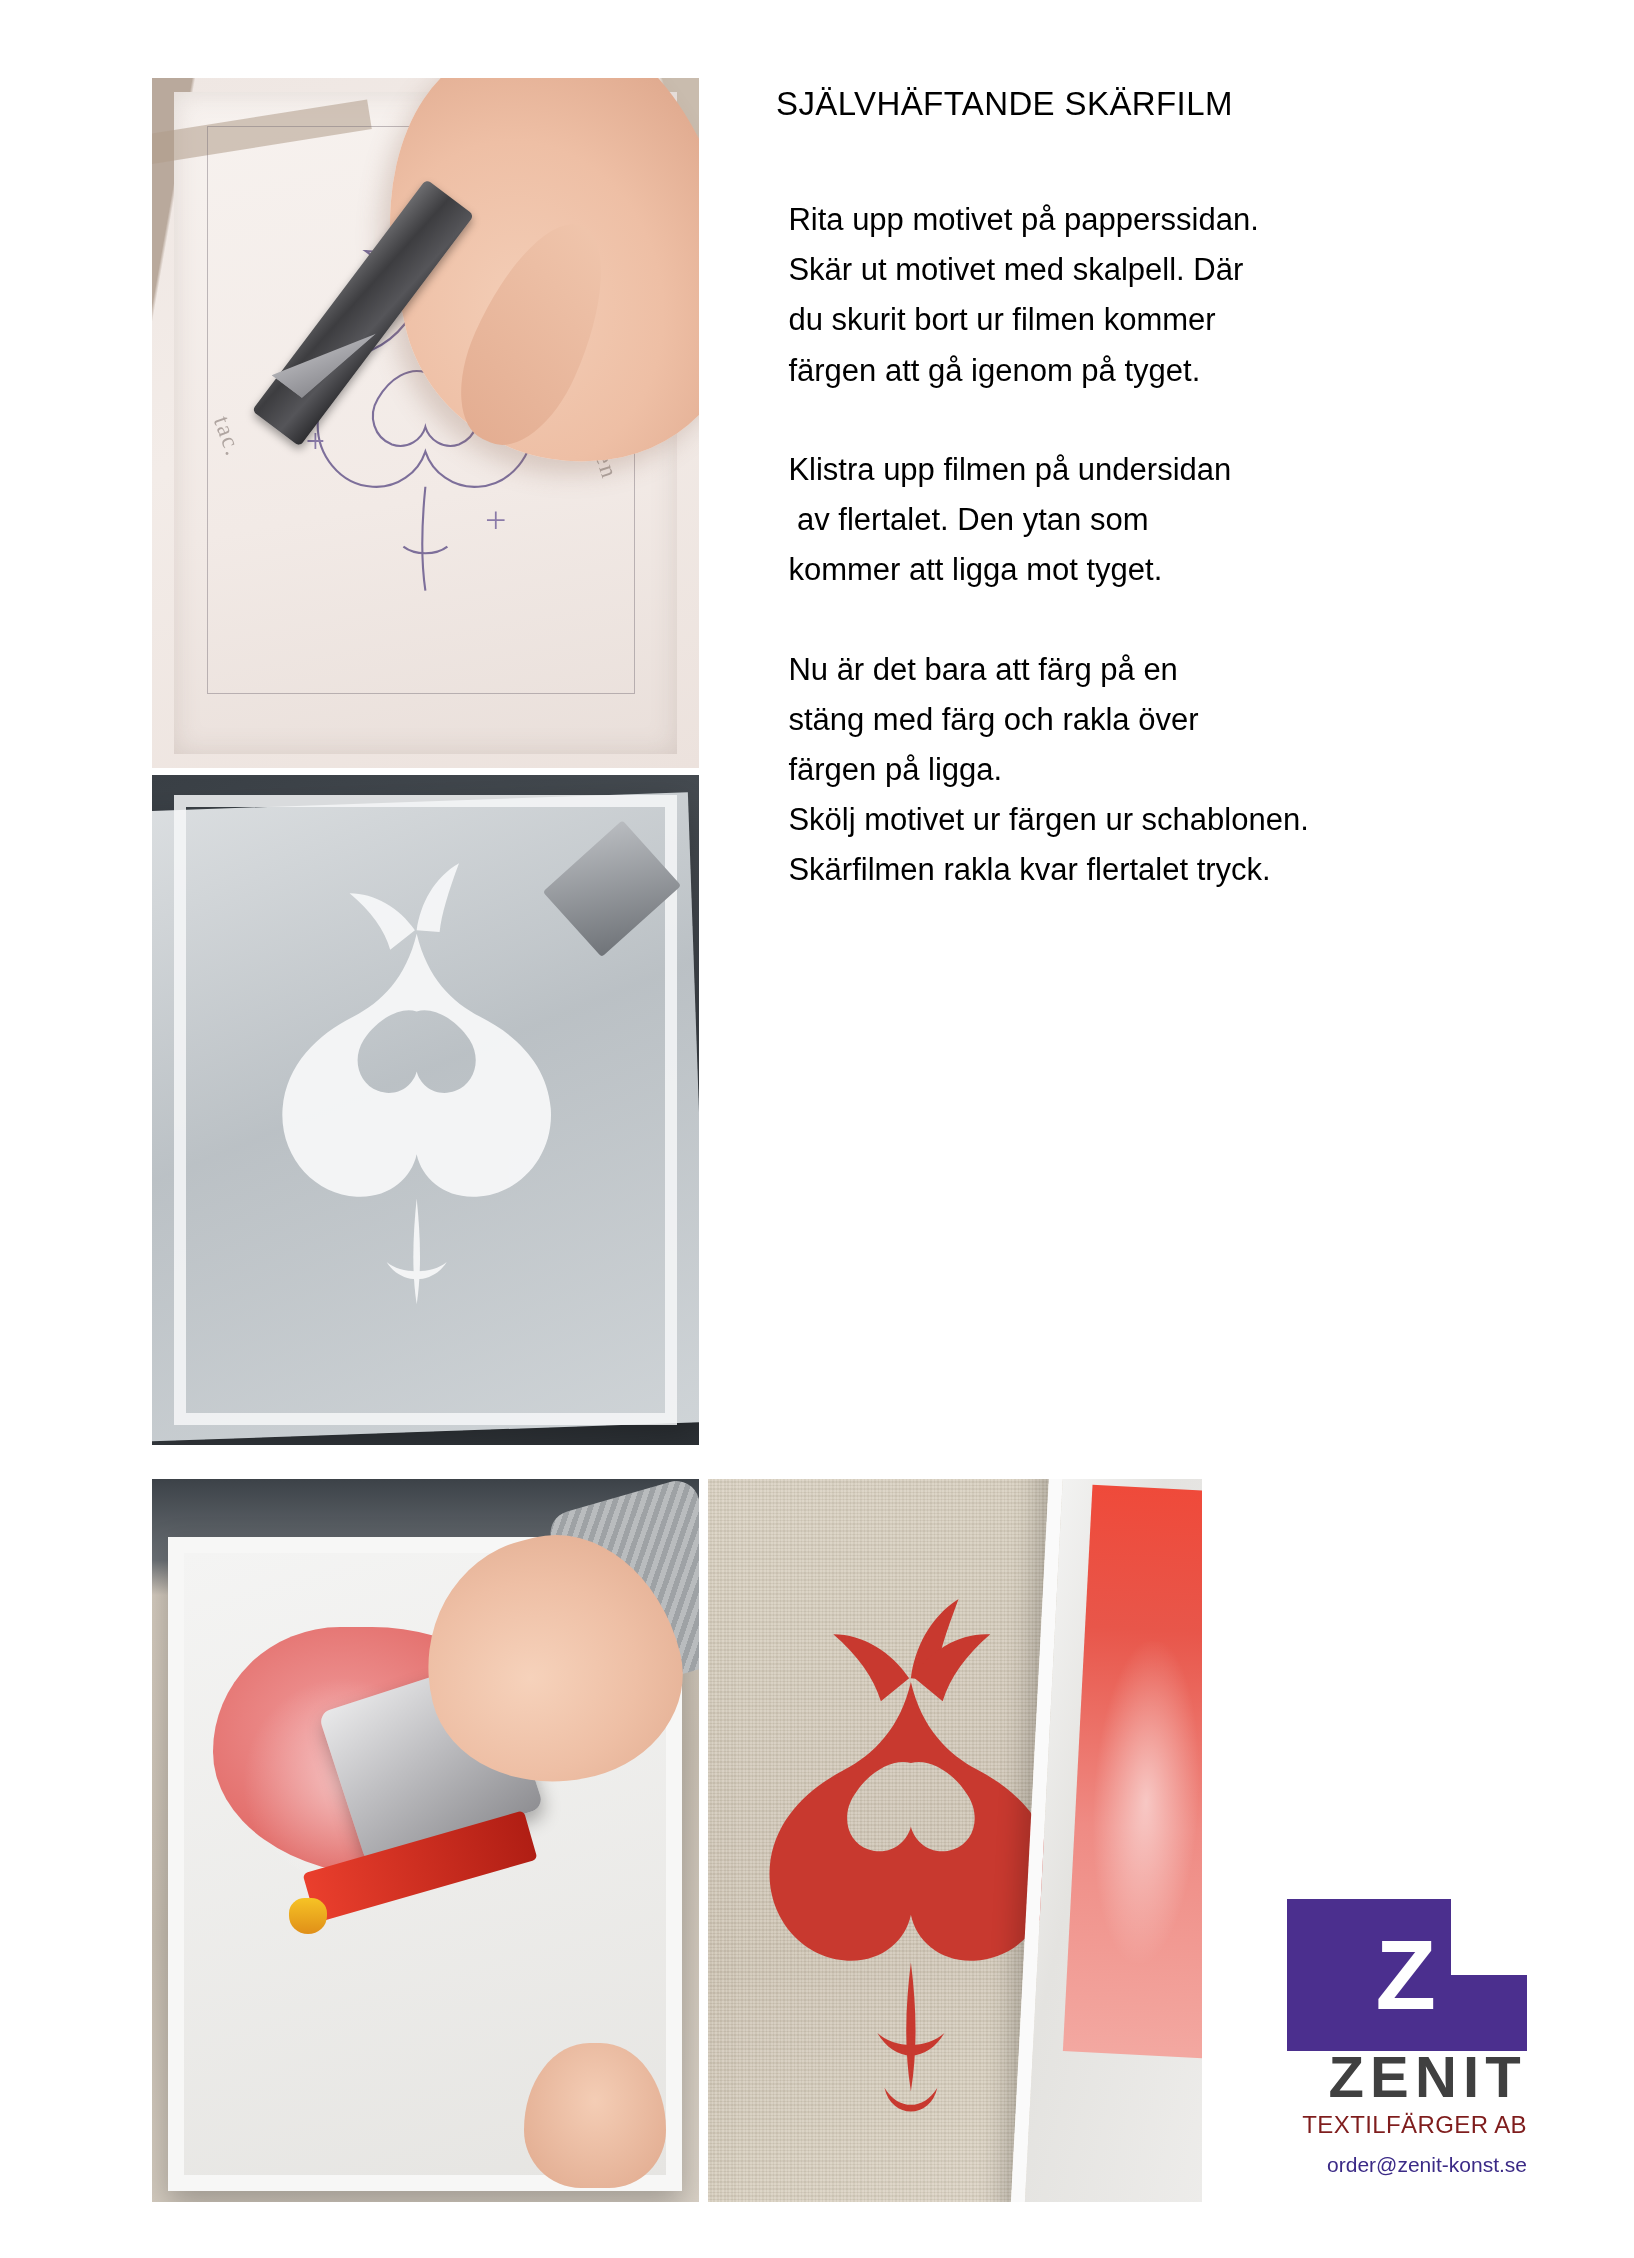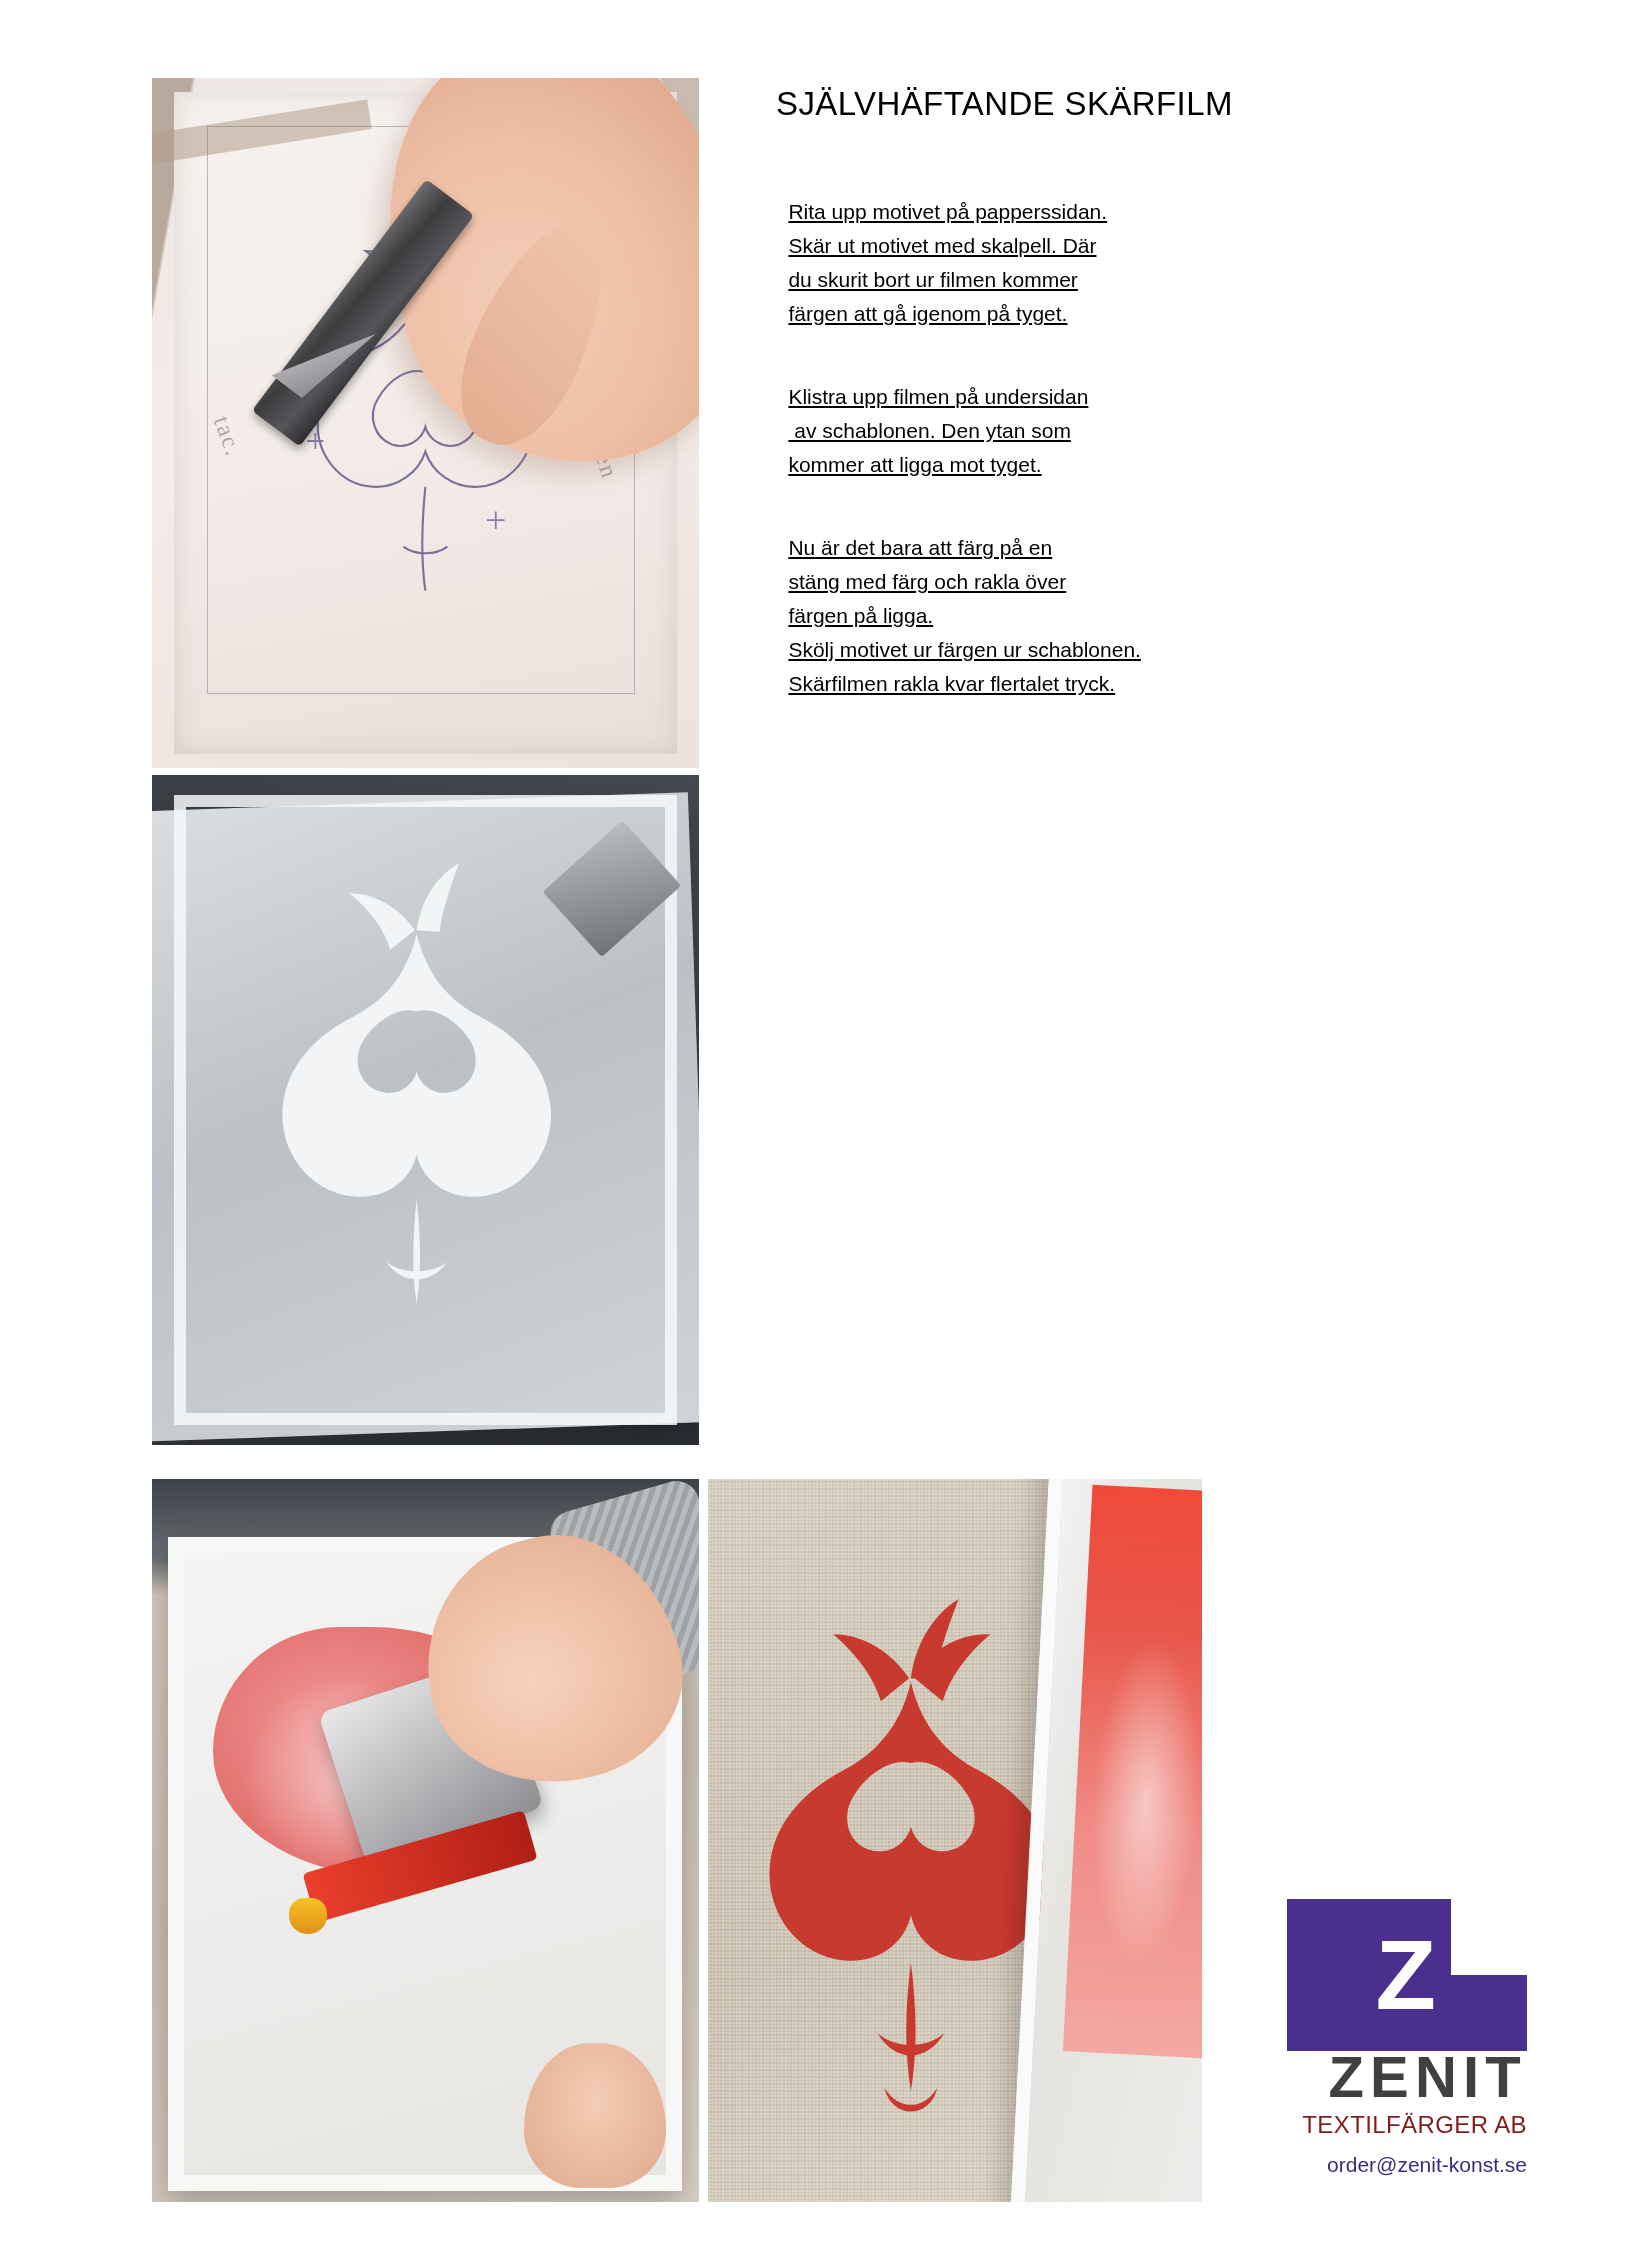--- a/index.html
+++ b/index.html
@@ -339,25 +339,24 @@
     width: 794px;
   }
   .title {
     font-size: 33px;
     font-weight: 400;
     letter-spacing: 0.4px;
     margin: 0 0 72px 0;
     color: #000;
   }
   .para {
-    font-size: 21px;
+    font-size: 31px;
     line-height: 1.62;
     margin: 0 0 49px 0;
     padding-left: 12.4px;
-    text-decoration: underline;
   }
   .para.tight { margin-bottom: 0; }
   .para .line { display: block; white-space: pre; }
 
   
   .logo-block {
     position: absolute;
     right: 108px;
     bottom: 81px;
     width: 265px;
@@ -536,21 +535,21 @@
 
     <div class="para">
       <span class="line">Rita upp motivet på papperssidan.</span>
       <span class="line">Skär ut motivet med skalpell. Där</span>
       <span class="line">du skurit bort ur filmen kommer</span>
       <span class="line">färgen att gå igenom på tyget.</span>
     </div>
 
     <div class="para">
       <span class="line">Klistra upp filmen på undersidan</span>
-      <span class="line"> av schablonen. Den ytan som</span>
+      <span class="line"> av flertalet. Den ytan som</span>
       <span class="line">kommer att ligga mot tyget.</span>
     </div>
 
     <div class="para tight">
       <span class="line">Nu är det bara att färg på en</span>
       <span class="line">stäng med färg och rakla över</span>
       <span class="line">färgen på ligga.</span>
       <span class="line">Skölj motivet ur färgen ur schablonen.</span>
       <span class="line">Skärfilmen rakla kvar flertalet tryck.</span>
     </div>

